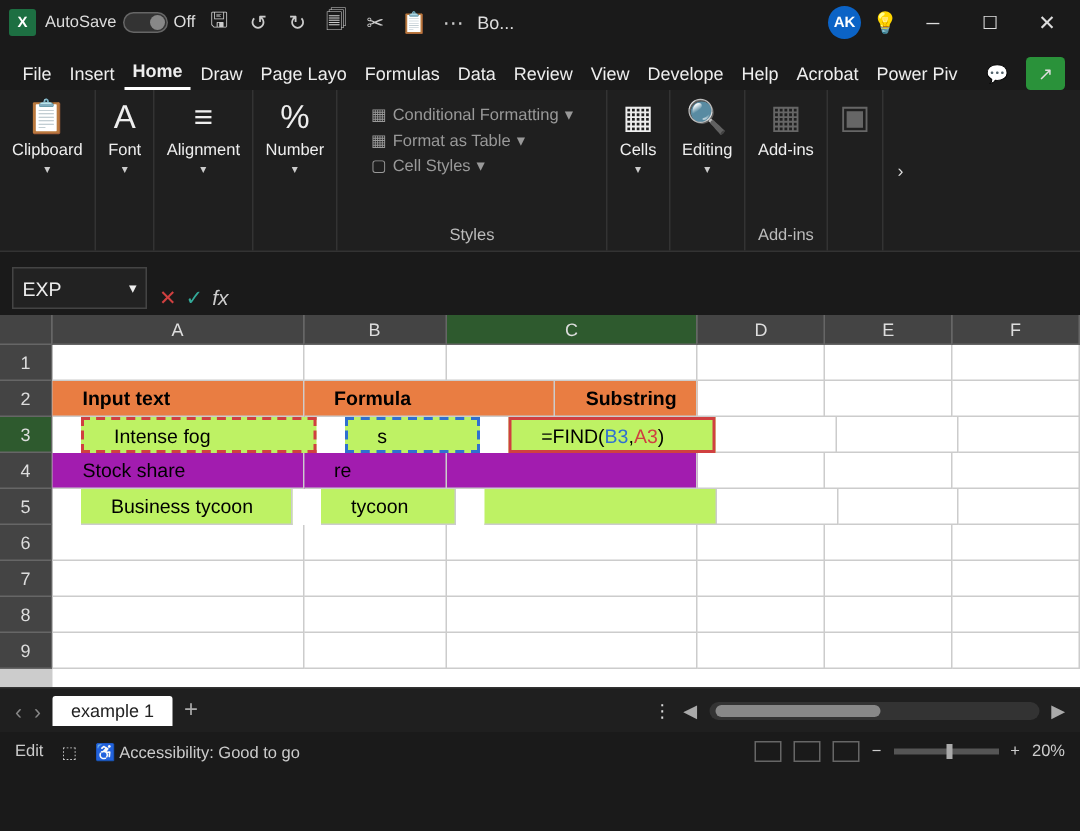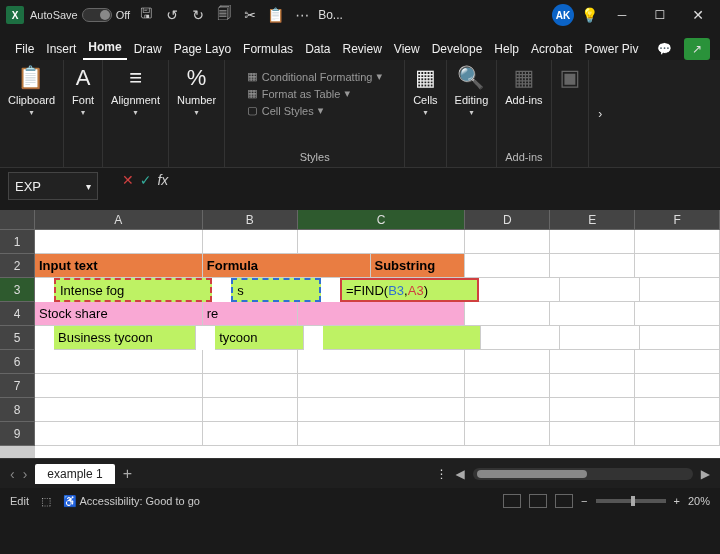--- a/index.html
+++ b/index.html
@@ -32,43 +32,43 @@
   .ribbon-icon-lg { font-size: 22px; height: 28px; display: flex; align-items: center; }
   .ribbon-label { font-size: 11px; color: #eee; text-align: center; }
   .ribbon-chevron { font-size: 8px; color: #ccc; }
   .ribbon-stack { display: flex; flex-direction: column; gap: 4px; padding: 6px 8px; }
   .ribbon-row { display: flex; align-items: center; gap: 4px; color: #999; font-size: 11px; cursor: pointer; }
   .ribbon-group-label { font-size: 11px; color: #bbb; text-align: center; padding-bottom: 2px; }
   .ribbon-disabled { color: #666; }
   .ribbon-collapse { width: 22px; display: flex; align-items: center; justify-content: center; cursor: pointer; }
   
   
-  .formulabar { height: 42px; display: flex; align-items: flex-start; padding: 4px 8px; gap: 24px; background: #1a1a1a; }
+  .formulabar { height: 42px; display: flex; align-items: flex-end; padding: 4px 8px; gap: 8px; background: #1a1a1a; }
   .namebox { width: 90px; height: 28px; background: #222; border: 1px solid #444; display: flex; align-items: center; padding: 0 6px; font-size: 13px; color: #eee; justify-content: space-between; }
   .fbar-btns { display: flex; gap: 6px; align-items: center; }
   .fbar-btn { font-size: 14px; color: #ccc; cursor: pointer; }
   .fbar-btn.cancel { color: #d04040; }
   .fbar-btn.enter { color: #3a9; }
   .fbar-input { flex: 1; height: 30px; background: #222; border: 1px solid #444; display: flex; align-items: center; padding: 0 8px; font-size: 14px; color: #eee; justify-content: space-between; }
   
   
   .gridwrap { background: #ccc; height: 248px; position: relative; }
   .grid { position: absolute; inset: 0; overflow: hidden; }
   .selectall { position: absolute; left: 0; top: 0; width: 35px; height: 20px; background: #444; border-right: 1px solid #666; border-bottom: 1px solid #666; }
   .colheads { position: absolute; left: 35px; top: 0; right: 0; height: 20px; display: flex; }
   .colhead { height: 20px; background: #444; color: #ddd; display: flex; align-items: center; justify-content: center; font-size: 12px; border-right: 1px solid #666; border-bottom: 1px solid #666; cursor: pointer; }
   .colhead.active { background: #2e5a2e; }
   .rowheads { position: absolute; left: 0; top: 20px; width: 35px; }
   .rowhead { width: 35px; height: 24px; background: #444; color: #ddd; display: flex; align-items: center; justify-content: center; font-size: 12px; border-right: 1px solid #666; border-bottom: 1px solid #666; cursor: pointer; }
   .rowhead.active { background: #2e5a2e; }
   .cells { position: absolute; left: 35px; top: 20px; right: 0; bottom: 0; background: #fff; }
   .row { display: flex; height: 24px; }
-  .cell { height: 24px; border-right: 1px solid #ccc; border-bottom: 1px solid #ccc; padding: 2px 4px; font-size: 13px; color: #000; display: flex; align-items: center; overflow: hidden; white-space: nowrap; }
+  .cell { height: 24px; border-right: 1px solid #ccc; border-bottom: 1px solid #ccc; padding: 2px 20px; font-size: 13px; color: #000; display: flex; align-items: center; overflow: hidden; white-space: nowrap; }
   .hdr { background: #e97d42; font-weight: bold; }
-  .grn { background: #f9a8d4; }
+  .grn { background: #a21caf; }
   .grn2 { background: #bef264; margin-left: 19px; }
   .ref-a3 { border: 2px dashed #d04040; }
   .ref-b3 { border: 2px dashed #3070d0; }
   .active-cell { border: 2px solid #d04040; position: relative; }
   
   
   .sheetbar { height: 30px; background: #1f1f1f; display: flex; align-items: center; padding: 0 10px; gap: 8px; border-top: 1px solid #333; }
   .sheetnav { color: #888; font-size: 14px; cursor: pointer; }
   .sheettab { background: #fff; color: #222; padding: 3px 12px; font-size: 12px; border-radius: 2px 2px 0 0; cursor: pointer; }
   .sheet-add { color: #aaa; font-size: 16px; cursor: pointer; }

